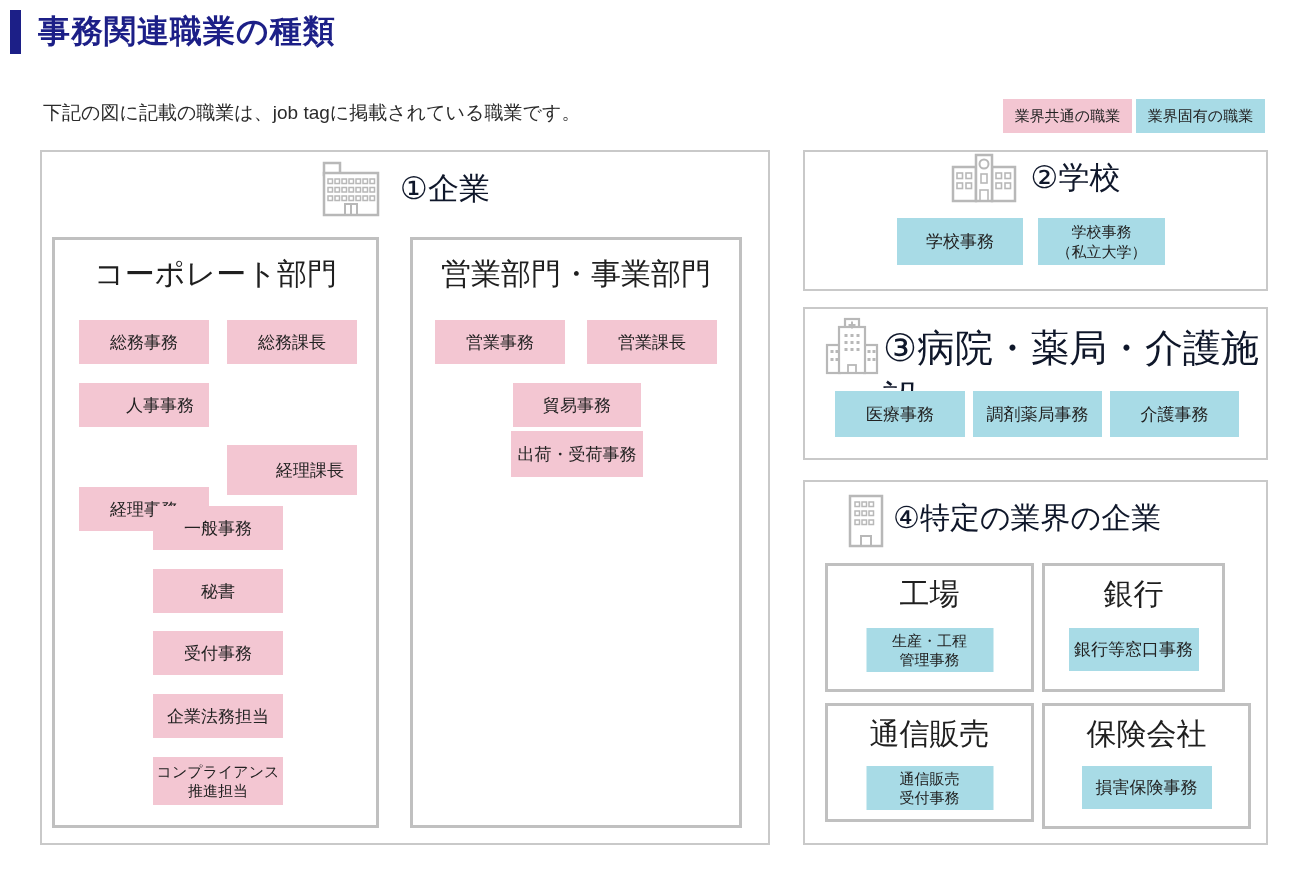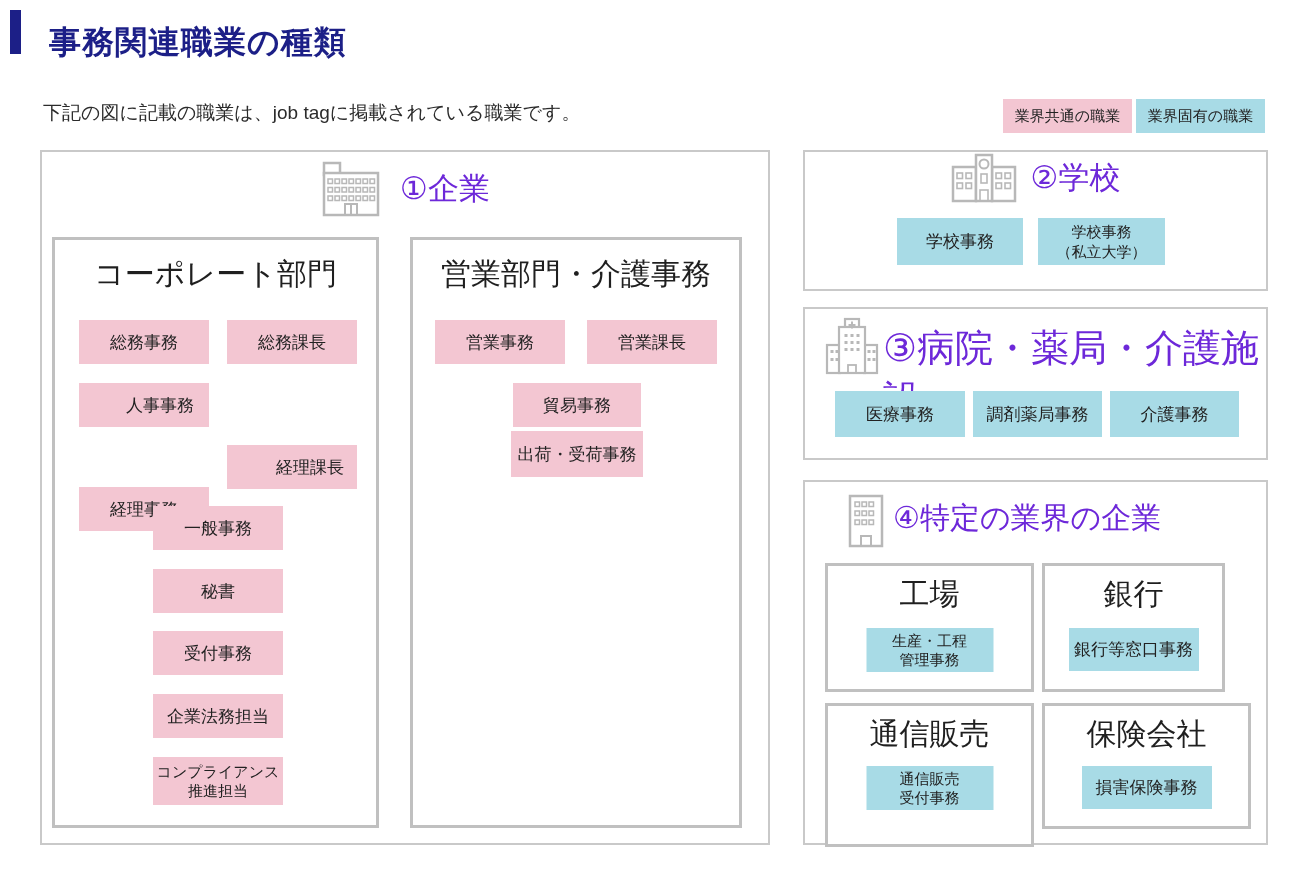--- a/index.html
+++ b/index.html
@@ -2,56 +2,56 @@
 <html lang="ja" style="--accent-navy: #1c1f87; --pink: #f3c6d2; --blue: #a8dbe6; --border-gray: #c9c9c9; --border-gray-inner: #c0c0c0; --icon-gray: #b8b8b8;"><head>
 <meta charset="utf-8">
 <style>
   html,body { margin:0; padding:0; }
   body {
     width:1306px; height:870px; position:relative; background:#ffffff;
     font-family:"Liberation Sans","DejaVu Sans",sans-serif; color:#1f1f1f;
     overflow:hidden;
   }
   .accent-bar { position:absolute; left:10px; top:10px; width:11px; height:44px; background:var(--accent-navy); }
-  .page-title { position:absolute; left:34px; top:6px; margin:15px; font-size:32px; font-weight:bold; color:var(--accent-navy); letter-spacing:1px; }
+  .page-title { position:absolute; left:34px; top:6px; margin:4px; font-size:32px; font-weight:bold; color:var(--accent-navy); letter-spacing:1px; }
   .subtitle { position:absolute; left:43px; top:100px; margin:0; font-size:19px; color:#2b2b2b; }
 
   .legend-chip { position:absolute; top:99px; width:129px; height:34px; display:flex; align-items:center; justify-content:center; font-size:15px; color:#222; }
   .legend-common { left:1003px; background:var(--pink); }
   .legend-specific { left:1136px; background:var(--blue); }
 
   .panel { position:absolute; background:#fff; border:2px solid var(--border-gray); box-sizing:border-box; }
   .panel-company  { left:40px;  top:150px; width:730px; height:695px; }
   .panel-school   { left:803px; top:150px; width:465px; height:141px; }
   .panel-hospital { left:803px; top:307px; width:465px; height:153px; }
   .panel-industry { left:803px; top:480px; width:465px; height:365px; }
 
   .header-center { display:flex; justify-content:center; align-items:center; gap:18px; margin-top:8px; }
-  .panel-title { font-size:31px; color:#6d28d9; }
+  .panel-title { font-size:31px; color:#0f172a; }
   .icon { color:var(--icon-gray); line-height:0; }
 
   .panel-hospital .icon { position:absolute; left:20px; top:8px; }
   .panel-hospital .panel-title { position:absolute; left:78px; top:14px; font-size:38px; }
   .panel-industry .icon { position:absolute; left:42px; top:11px; }
   .panel-industry .panel-title { position:absolute; left:88px; top:16px; font-size:30px; }
 
   .subpanel { position:absolute; background:#fff; border:3px solid var(--border-gray-inner); box-sizing:border-box; }
   .corp-box  { left:10px;  top:85px; width:327px; height:591px; }
   .sales-box { left:368px; top:85px; width:332px; height:591px; }
   .subpanel-title { text-align:center; font-size:30px; color:#1f1f1f; margin-top:14px; }
 
   .chip { position:absolute; display:flex; align-items:center; justify-content:center; text-align:center; font-size:17px; color:#222; box-sizing:border-box; }
   .chip.pink { background:var(--pink); }
   .chip.blue { background:var(--blue); }
   .chip.two-line { font-size:15px; line-height:1.3; white-space:pre-line; }
 
   .industry-box { position:absolute; border:3px solid var(--border-gray-inner); box-sizing:border-box; background:#fff; }
   .ind-factory   { left:20px;  top:81px;  width:209px; height:129px; }
   .ind-bank      { left:237px; top:81px;  width:183px; height:129px; }
-  .ind-mailorder { left:20px;  top:221px; width:209px; height:144px; }
+  .ind-mailorder { left:20px;  top:221px; width:209px; height:119px; }
   .ind-insurance { left:237px; top:221px; width:209px; height:126px; }
   .industry-title { text-align:center; font-size:30px; margin-top:8px; color:#1f1f1f; }
   .industry-chip { left:50%; transform:translateX(-50%); }
 </style>
 </head>
 <body>
 
 <div class="accent-bar"></div>
 <h1 class="page-title">事務関連職業の種類</h1>
 <p class="subtitle">下記の図に記載の職業は、job tagに掲載されている職業です。</p>
@@ -98,31 +98,31 @@
     </span>
     <span class="panel-title">①企業</span>
   </div>
 
   <div class="subpanel corp-box">
     <div class="subpanel-title">コーポレート部門</div>
     <div class="chip pink" style="left:24px;top:80px;width:130px;height:44px;">総務事務</div>
     <div class="chip pink" style="left:172px;top:80px;width:130px;height:44px;">総務課長</div>
     <div class="chip pink" style="left:24px;top:143px;width:130px;height:44px;padding-left:32px;">人事事務</div>
     <div class="chip pink" style="left:24px;top:205px;width:130px;height:44px;margin-top:42px;">経理事務</div>
-    <div class="chip pink" style="left:172px;top:205px;width:130px;height:44px;padding-left:36px;">経理課長</div>
+    <div class="chip pink" style="left:172px;top:205px;width:130px;height:50px;padding-left:36px;">経理課長</div>
     <div class="chip pink" style="left:98px;top:266px;width:130px;height:44px;">一般事務</div>
     <div class="chip pink" style="left:98px;top:329px;width:130px;height:44px;">秘書</div>
     <div class="chip pink" style="left:98px;top:391px;width:130px;height:44px;">受付事務</div>
     <div class="chip pink" style="left:98px;top:454px;width:130px;height:44px;">企業法務担当</div>
     <div class="chip pink two-line" style="left:98px;top:517px;width:130px;height:48px;">コンプライアンス
 推進担当</div>
   </div>
 
   <div class="subpanel sales-box">
-    <div class="subpanel-title">営業部門・介護事務</div>
+    <div class="subpanel-title">営業部門・事業部門</div>
     <div class="chip pink" style="left:22px;top:80px;width:130px;height:44px;">営業事務</div>
     <div class="chip pink" style="left:174px;top:80px;width:130px;height:44px;">営業課長</div>
     <div class="chip pink" style="left:100px;top:143px;width:128px;height:44px;">貿易事務</div>
     <div class="chip pink" style="left:98px;top:191px;width:132px;height:46px;">出荷・受荷事務</div>
   </div>
 </section>
 
 <section class="panel panel-school">
   <div class="header-center" style="gap:14px;margin-top:0;">
     <span class="icon">

